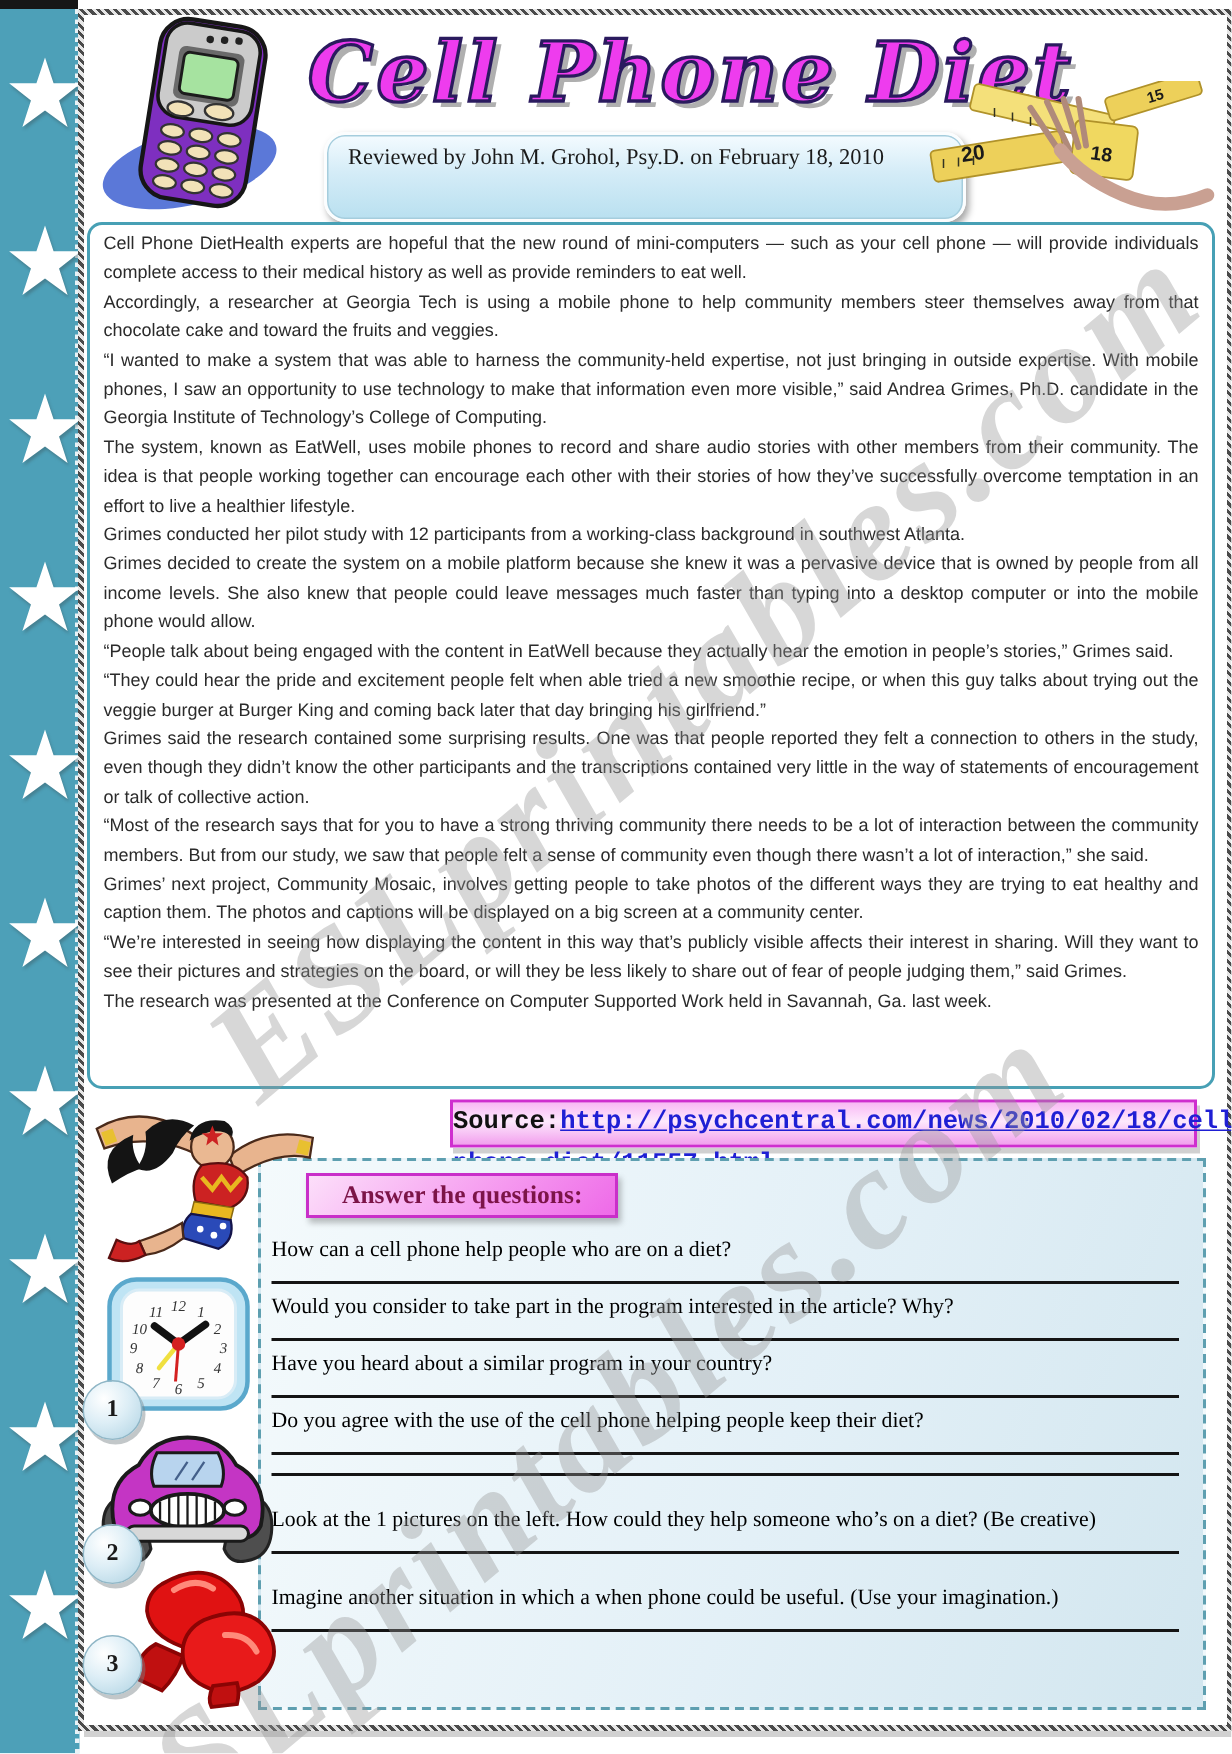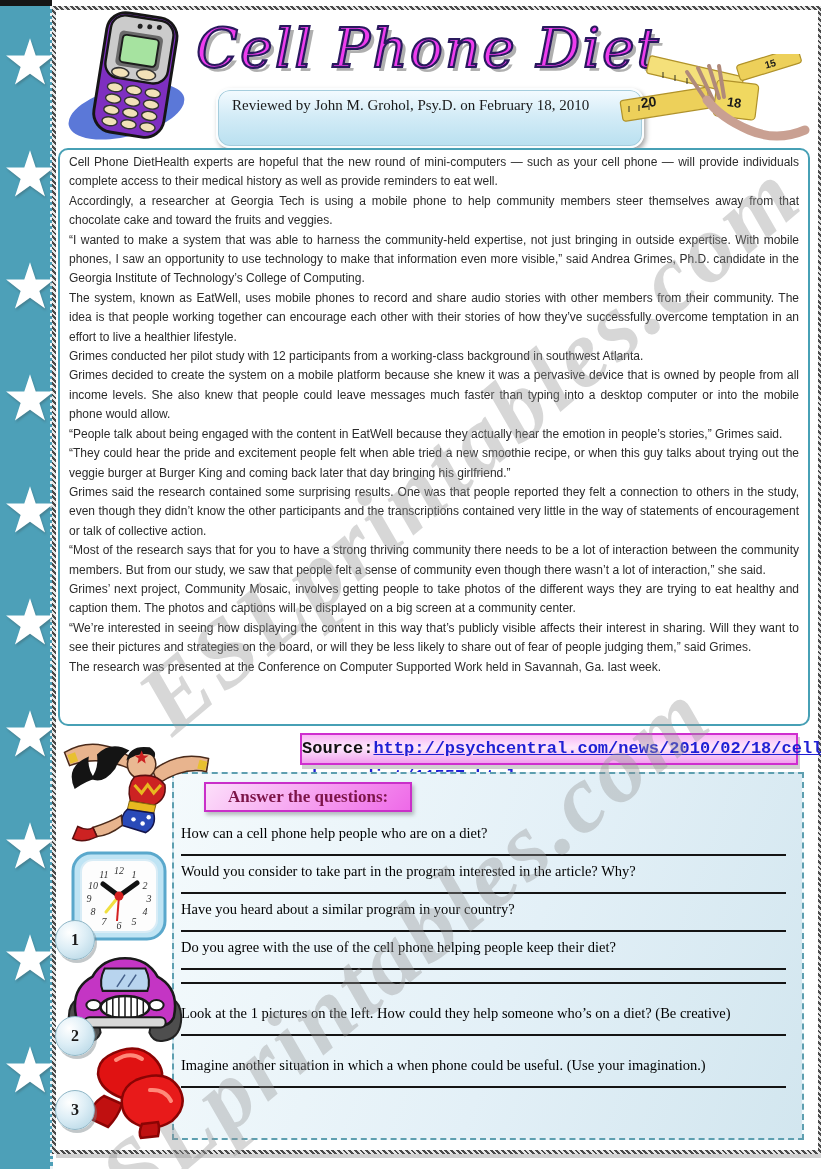--- a/index.html
+++ b/index.html
@@ -13,22 +13,22 @@
   .star{position:absolute;left:4px;width:52px;height:50px;filter:drop-shadow(1px 2px 1px rgba(60,90,100,.45));}
 
   
   #frame{position:absolute;left:52px;top:6px;width:762px;height:1140px;background:#fff;
          border:4px solid transparent;
          border-image:repeating-linear-gradient(45deg,#4a4a4a 0 2px,#e6e6e6 2px 4px) 4;
          box-shadow:4px 4px 0 rgba(140,140,140,.4);}
 
   
   #phone-art{position:absolute;left:2px;top:0;width:156px;height:134px;}
-  #page-title{position:absolute;left:140px;top:2px;width:520px;text-align:left;
-      font-family:"DejaVu Serif",serif;font-style:italic;font-weight:normal;
+  #page-title{position:absolute;left:140px;top:2px;width:520px;text-align:right;
+      font-family:"DejaVu Serif",serif;font-style:italic;font-weight:bold;
       font-size:55px;line-height:72px;letter-spacing:2px;color:#ee3cee;
       -webkit-text-stroke:2.2px #2a1a5e;text-shadow:4px 4px 0 rgba(110,110,110,.55);}
   #byline{position:absolute;left:160px;top:78px;width:396px;height:50px;padding:3px 14px;
       background:linear-gradient(180deg,#f4fbff 0%,#d4ecf7 45%,#b9e0f0 100%);
       border:2px solid #fbfdfe;border-radius:14px;
       box-shadow:2px 3px 5px rgba(0,0,0,.35), inset 0 0 0 1px #a5cddd;
       font-family:"Liberation Serif",serif;font-size:15px;color:#1a1a1a;line-height:24px;}
   #tape-art{position:absolute;left:560px;top:44px;width:196px;height:92px;}
 
   

